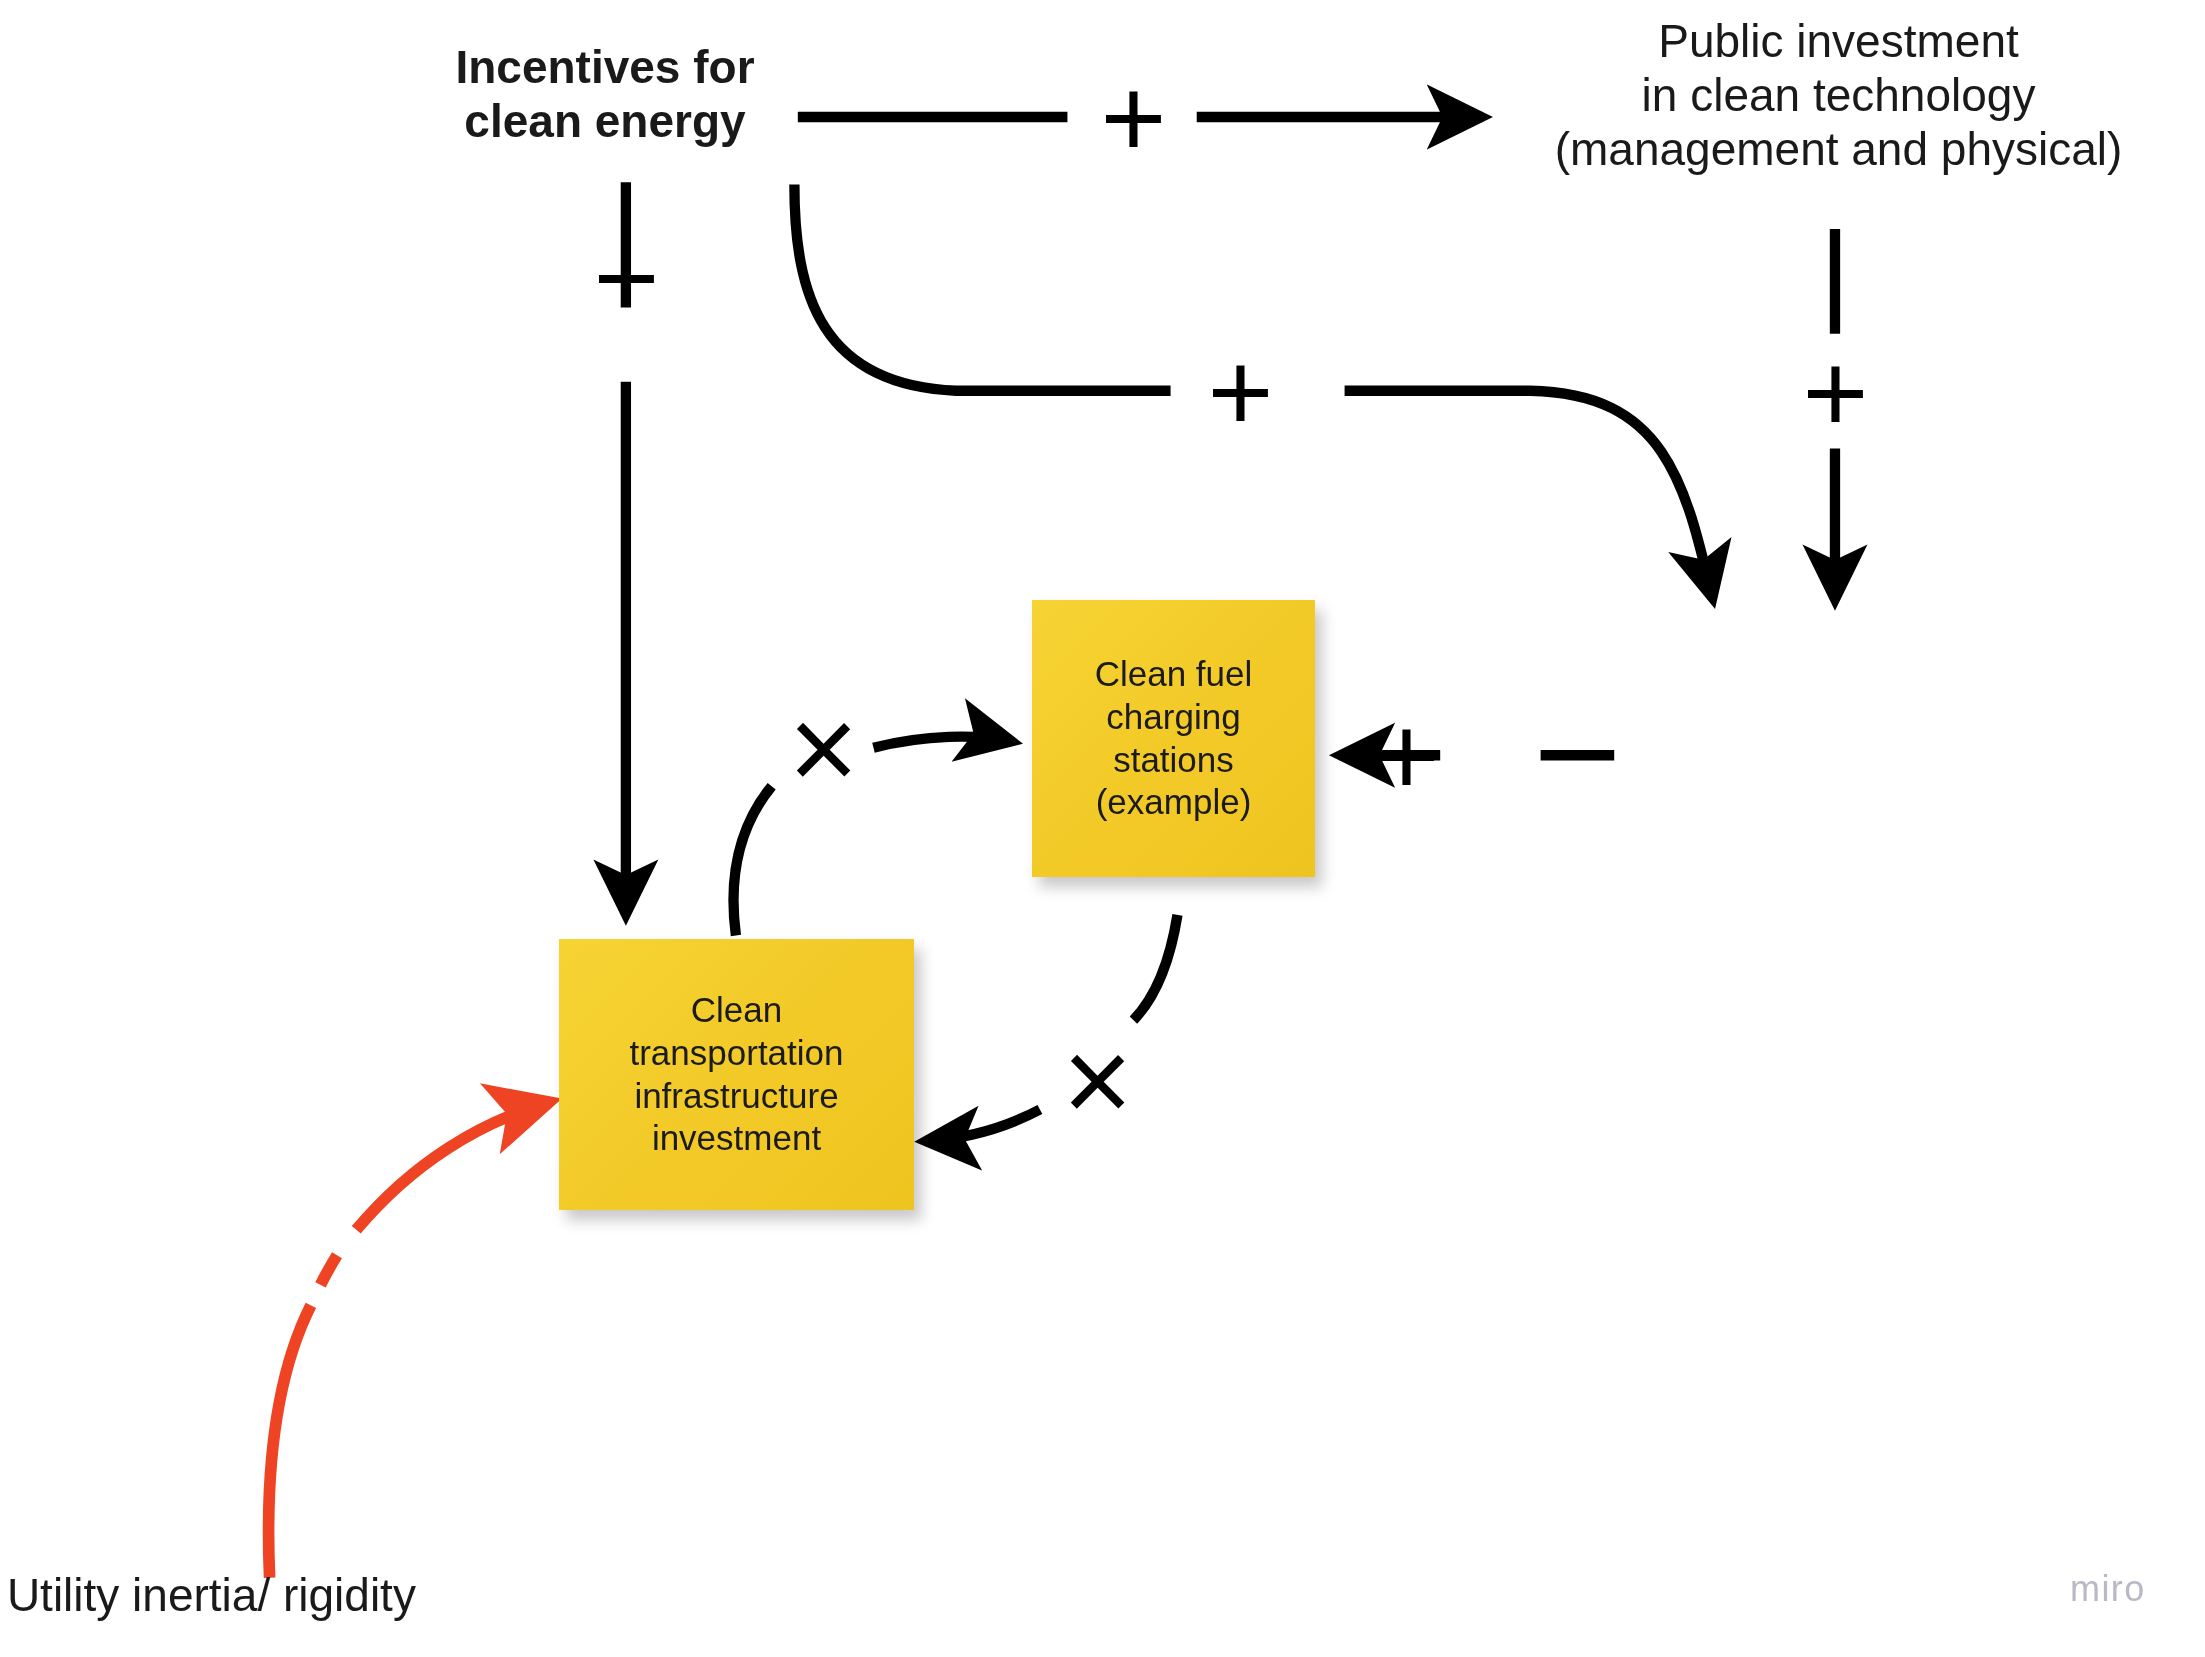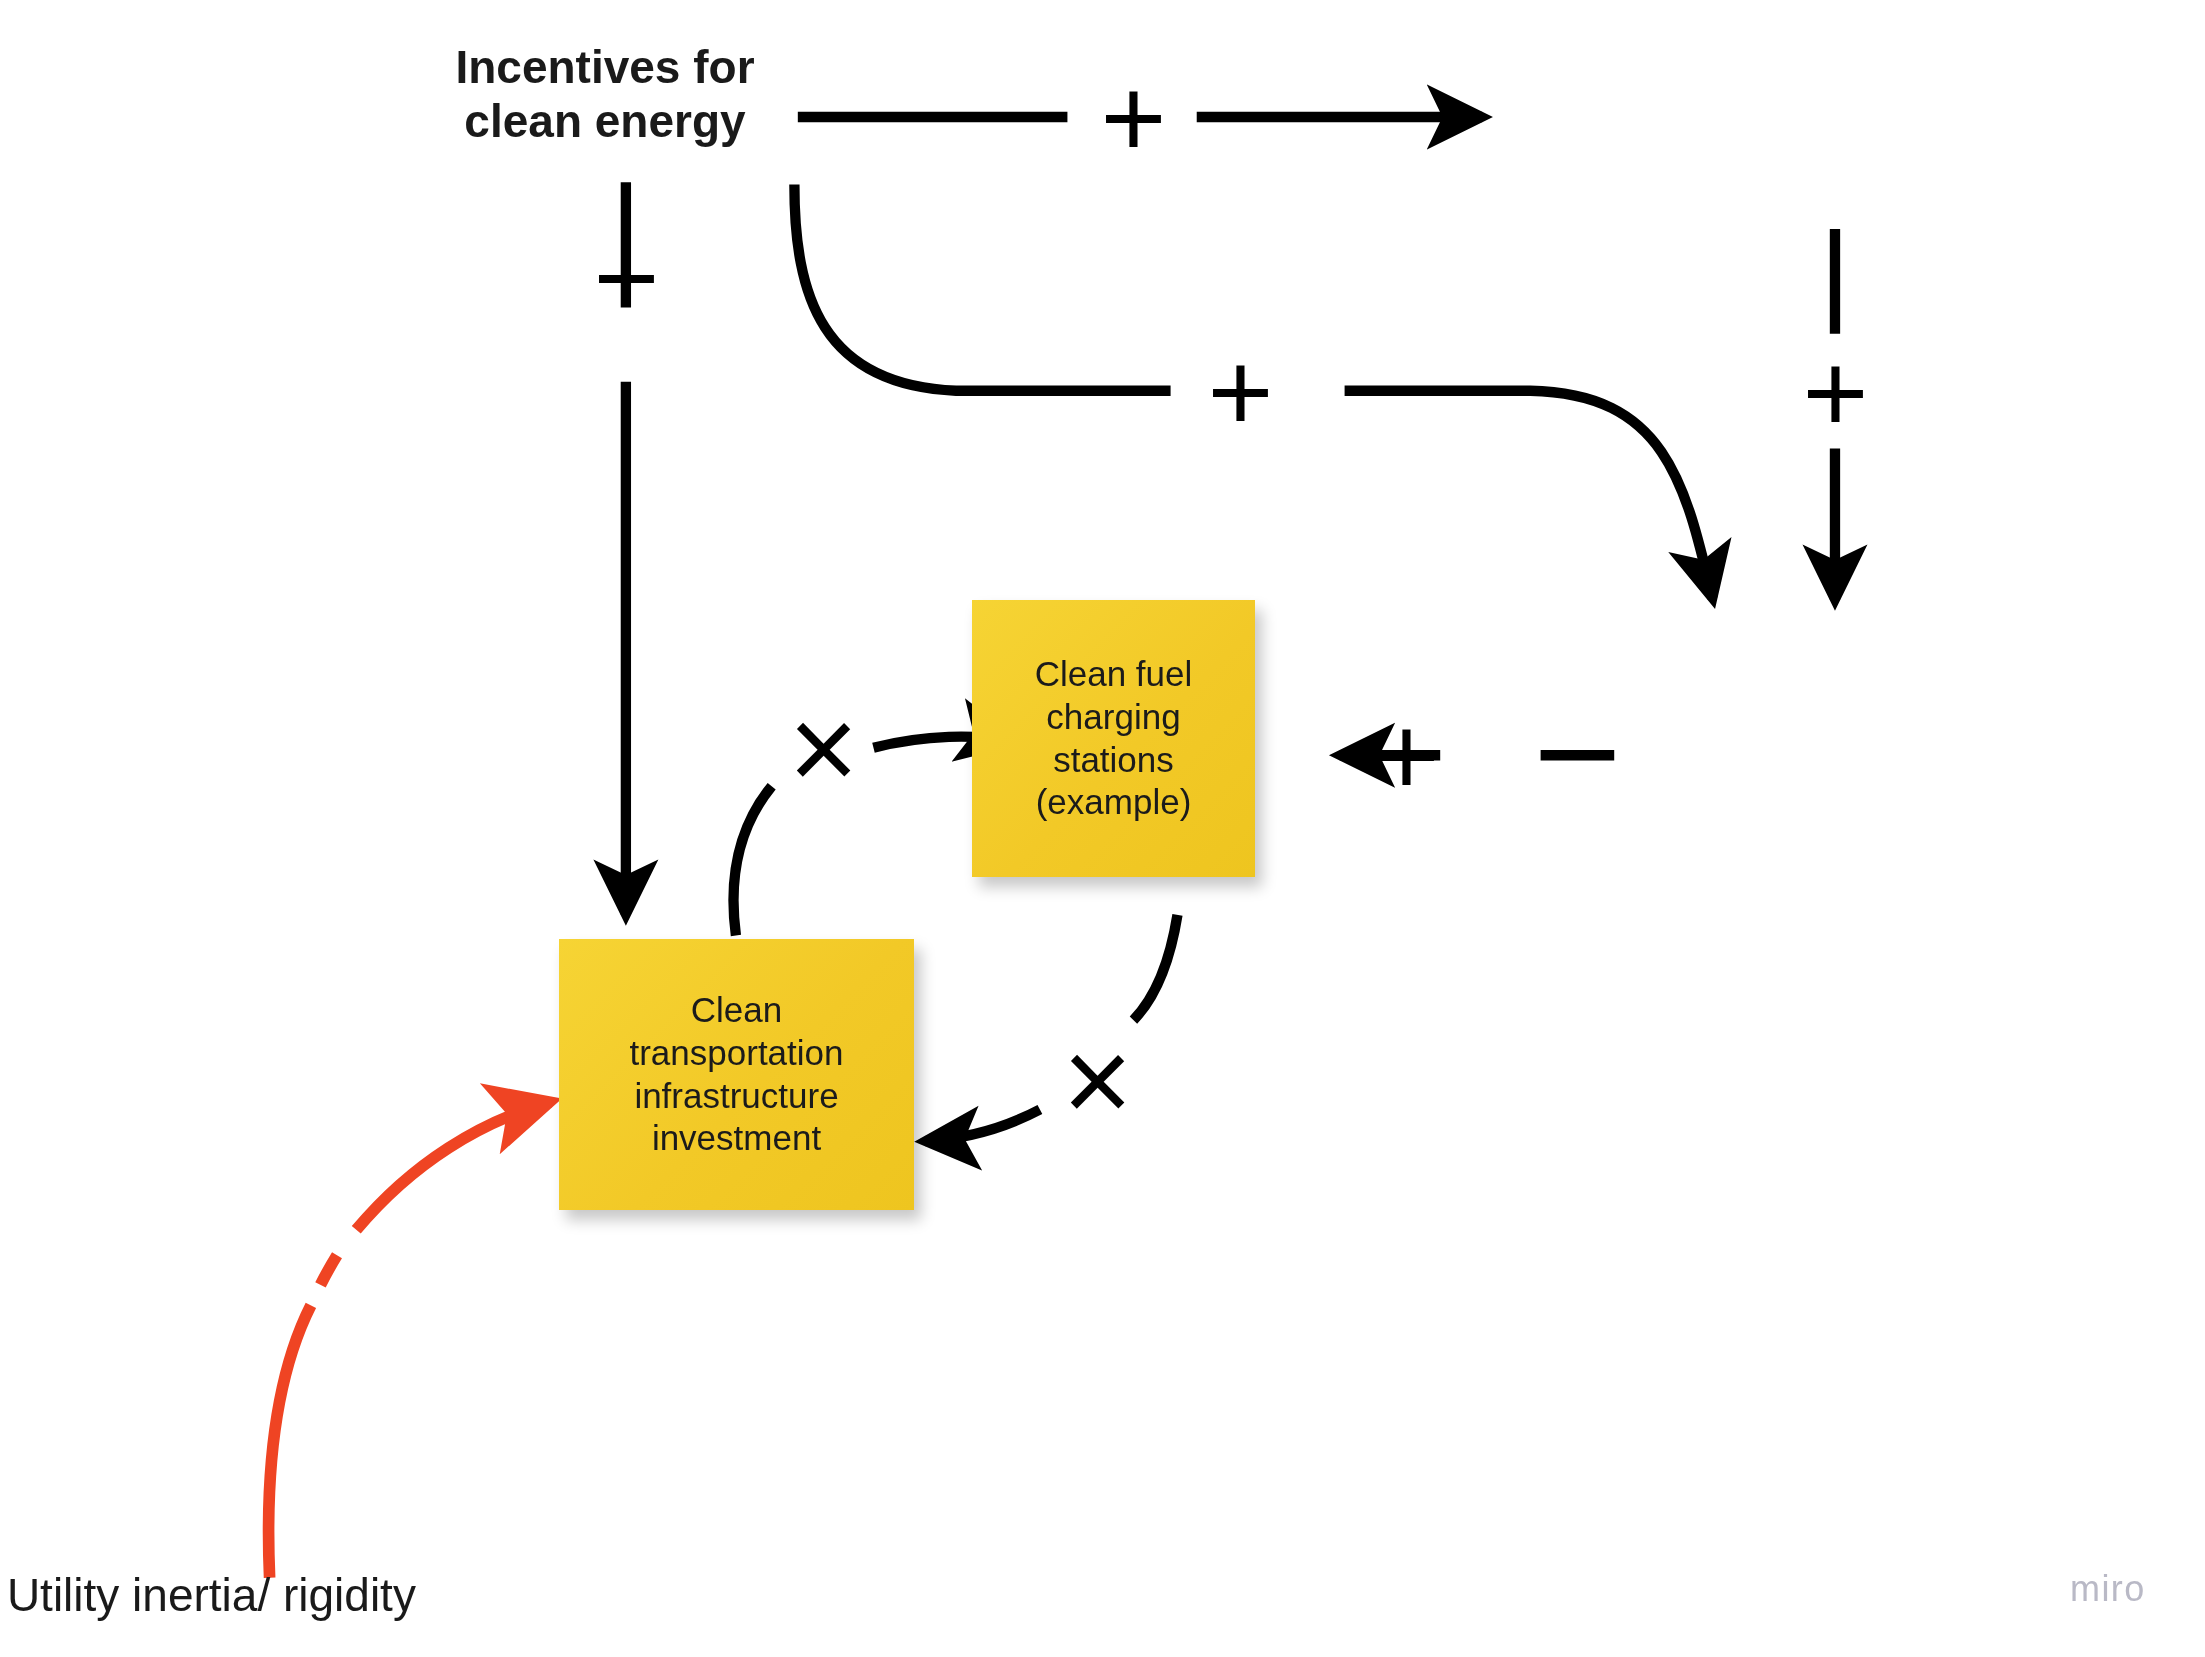--- a/index.html
+++ b/index.html
@@ -123,24 +123,27 @@
     <g>
       <path d="M 392 2294 C 384 2110, 408 1985, 452 1898" stroke="#EF4423" stroke-width="17" fill="none"></path>
       <path d="M 466 1868 C 474 1852, 482 1838, 490 1825" stroke="#EF4423" stroke-width="17" fill="none"></path>
       <path d="M 518 1788 C 600 1690, 700 1630, 800 1602" stroke="#EF4423" stroke-width="17" fill="none" marker-end="url(#ah-red)"></path>
     </g>
   </svg>
 
   <div class="node-label" style="left:426px; top:40px; width:358px; font-size:46px;font-weight:bold;">Incentives for
 clean energy</div>
 
+  <div class="node-label" style="left:1479px; top:13.8px; width:719px; font-size:46px;">Public investment
+in clean technology
+(management and physical)</div>
 
   <div class="node-label" style="left:6.9px; top:1568px; width:523px; font-size:46px; text-align:left;">Utility inertia/ rigidity</div>
 
-  <div class="sticky" style="left:972px; top:600px; width:283px; height:277px; font-size:35px;">Clean fuel
+  <div class="sticky" style="left:1032px; top:600px; width:283px; height:277px; font-size:35px;">Clean fuel
 charging
 stations
 (example)</div>
 
 
   <div class="sticky" style="left:559px; top:939px; width:355px; height:271px; font-size:35px;">Clean
 transportation
 infrastructure
 investment</div>
 

